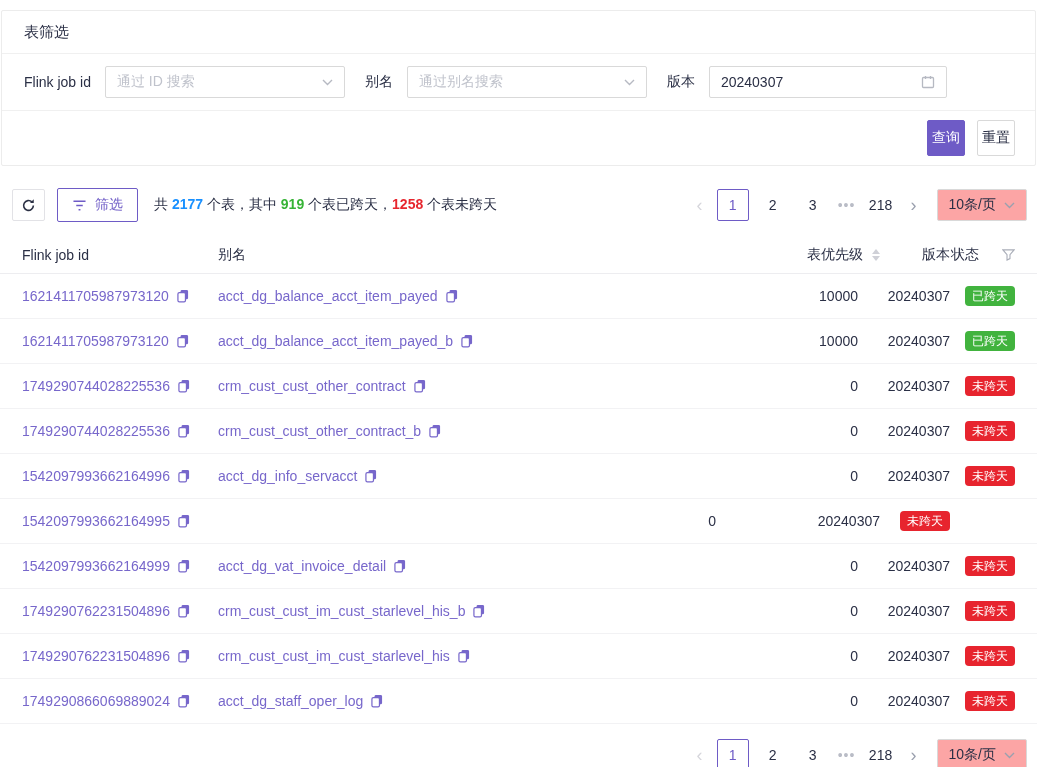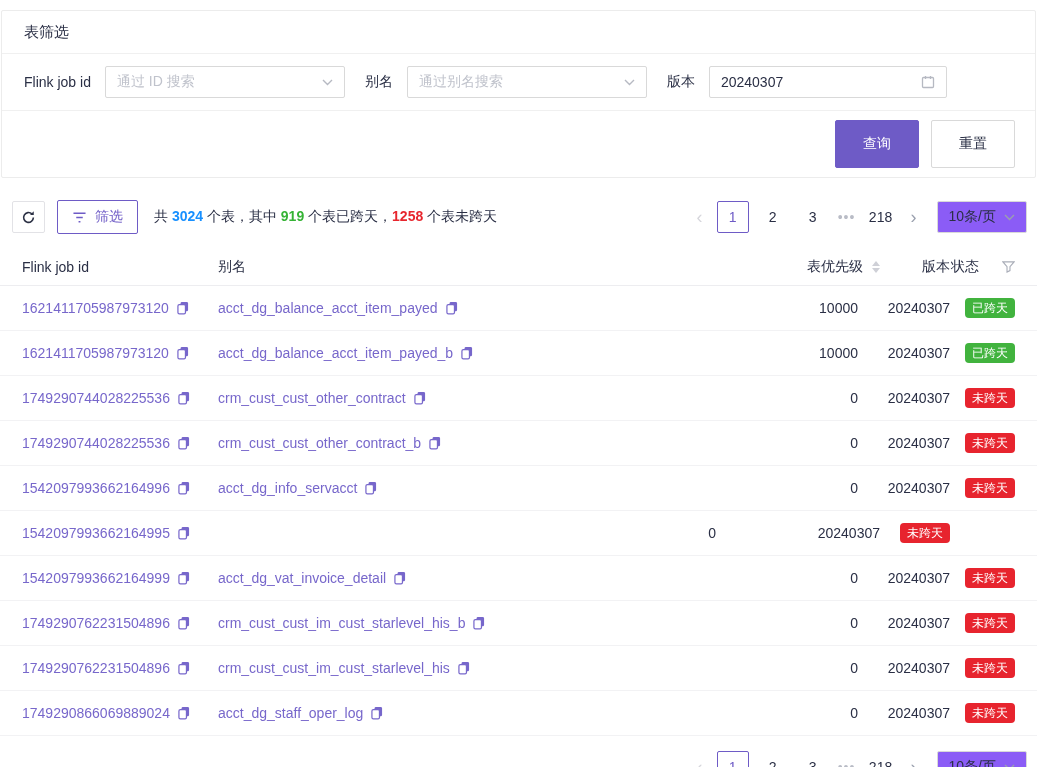--- a/index.html
+++ b/index.html
@@ -20,21 +20,21 @@
   .select, .date-input {
     width: 240px; height: 32px; border: 1px solid #d9d9d9; border-radius: 2px;
     display: flex; align-items: center; justify-content: space-between;
     padding: 0 11px; background: #fff; cursor: pointer;
   }
   .date-input { width: 238px; }
   .placeholder { color: #c0c3cc; }
   .value-text { color: #2a2f45; }
   .chev { flex: none; margin-left: 8px; }
   .card-footer { border-top: 1px solid #f0f0f0; padding: 9px 20px; display: flex; justify-content: flex-end; gap: 12px; }
-  .btn { height: 48px; padding: 0 27px; border-radius: 2px; font-size: 14px; cursor: pointer;
+  .btn { height: 36px; padding: 0 4px; border-radius: 2px; font-size: 14px; cursor: pointer;
          font-family: inherit; display:inline-flex; align-items:center; }
   .btn-primary { background: #6e5bc6; border: 1px solid #6e5bc6; color: #fff; }
   .btn-default { background: #fff; border: 1px solid #d9d9d9; color: #2a2f45; }
 
   
   .toolbar { margin: 21px 10px 0 12px; display: flex; align-items: center; height: 36px; }
   .icon-btn { width: 33px; height: 32px; border: 1px solid #e2e2e6; border-radius: 2px; background: #fff;
               display: flex; align-items: center; justify-content: center; cursor: pointer; }
   .filter-btn { margin-left: 12px; height: 34px; border: 1px solid #6e5bc6; border-radius: 2px; background: #fff;
                 color: #6e5bc6; display: flex; align-items: center; gap: 8px; padding: 0 14px; cursor: pointer;
@@ -50,21 +50,21 @@
   .page-arrow { width: 26px; height: 32px; display: flex; align-items: center; justify-content: center;
                 font-size: 18px; cursor: pointer; user-select: none; }
   .page-arrow.disabled { color: #d6d6dc; cursor: default; }
   .page-arrow.next { color: #9aa0ae; }
   .page-item { min-width: 32px; height: 32px; margin: 0 4px; display: flex; align-items: center; justify-content: center;
                border: 1px solid transparent; border-radius: 2px; cursor: pointer; color: #2a2f45; }
   .page-item.active { border-color: #6e5bc6; color: #6e5bc6; background: #fff; }
   .page-ellipsis { min-width: 28px; height: 32px; display:flex; align-items:center; justify-content:center;
                    color: #b9bcc6; letter-spacing: 1px; cursor: pointer; }
   .size-select { margin-left: 10px; height: 32px; border: 1px solid #d9d9d9; border-radius: 2px;
-                 display: flex; align-items: center; gap: 8px; padding: 0 11px; cursor: pointer; background:#8b5cf6; }
+                 display: flex; align-items: center; gap: 8px; padding: 0 11px; cursor: pointer; background:#fca5a5; }
 
   
   .table { margin-top: 13px; }
   .thead, .tr {
     display: grid;
     grid-template-columns: 196px 520px 142px 70px 65px;
     align-items: center;
     padding: 0 22px;
   }
   .thead { height: 38px; border-bottom: 1px solid #ededf0; font-weight: 500; }
@@ -137,21 +137,21 @@
         <path d="M13.6 1.4v4h-4z" fill="#2b3044"></path>
       </svg>
   </button>
   <button class="filter-btn">
     <svg width="15" height="13" viewBox="0 0 16 14">
         <path d="M1.5 2.5h13M4.5 7h7M7 11.5h2" stroke="#6e5bc6" stroke-width="1.7"></path>
       </svg>
     <span>筛选</span>
   </button>
   <div class="summary">
-    <span>共 </span><span class="c-blue">3024</span><span> 个表，其中 </span><span class="c-green">919</span><span> 个表已跨天，</span><span class="c-red">1258</span><span> 个表未跨天</span>
+    <span>共 </span><span class="c-blue">2177</span><span> 个表，其中 </span><span class="c-green">919</span><span> 个表已跨天，</span><span class="c-red">1258</span><span> 个表未跨天</span>
   </div>
   <div class="spacer"></div>
 
   <div class="pagination">
     <span class="page-arrow disabled">‹</span>
     <span class="page-item active">1</span>
     <span class="page-item">2</span>
     <span class="page-item">3</span>
     <span class="page-ellipsis">•••</span>
     <span class="page-item">218</span>

